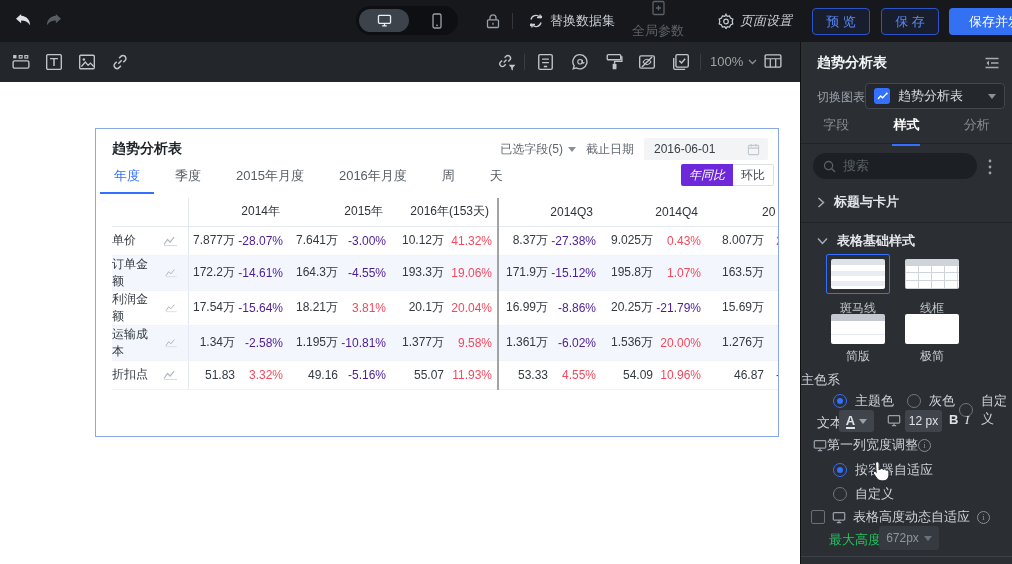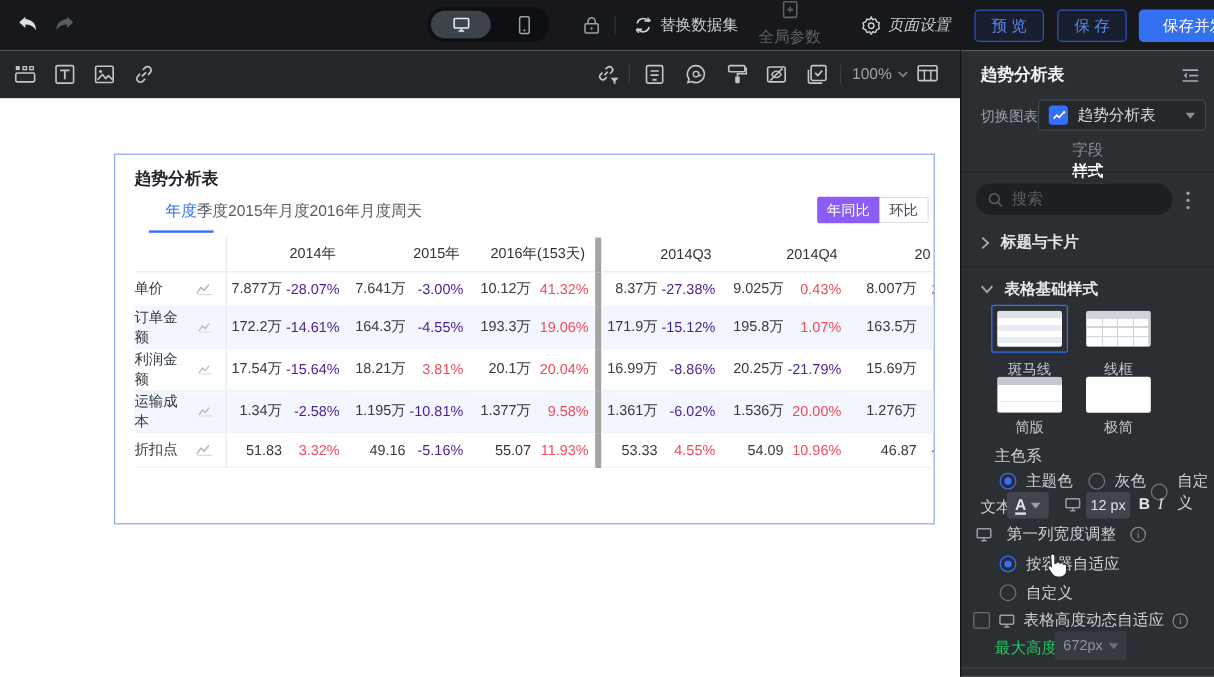--- a/index.html
+++ b/index.html
@@ -30,58 +30,58 @@
   
   #canvas { position:absolute; left:0; top:82px; width:800px; height:482px; background:#fff; }
   #card { position:absolute; left:95px; top:46px; width:684px; height:309px; background:#fff; border:1px solid #8aa8e8; overflow:hidden; }
   #card-head { position:absolute; left:16px; top:8px; right:10px; height:24px; display:flex; align-items:center; }
   #card-title { font-size:14px; font-weight:bold; color:#1f242a; }
   #head-right { margin-left:auto; display:flex; align-items:center; gap:10px; }
   .dim { color:#60666e; font-size:12px; }
   .caret-down { width:0; height:0; border-left:4px solid transparent; border-right:4px solid transparent; border-top:5px solid #8a9098; }
   #date-box { width:124px; height:22px; background:#f2f4f6; border-radius:2px; display:flex; align-items:center; padding:0 8px 0 10px; }
   #date-box span { font-size:12px; color:#3a4047; flex:1; }
-  #card-tabs { position:absolute; left:18px; top:36px; height:26px; display:flex; font-size:13px; color:#565c64;margin-left:24px; }
+  #card-tabs { position:absolute; left:18px; top:36px; height:26px; display:flex; gap:35px; font-size:13px; color:#565c64; }
   .ctab { position:relative; cursor:pointer; line-height:22px; }
   .ctab.active { color:#3370ff; }
   .ctab.active::after { content:""; position:absolute; left:-14px; right:-14px; bottom:-3px; height:2px; background:#3370ff; }
   #cmp-group { position:absolute; right:4px; top:35px; display:flex; }
   .cmp-btn { height:22px; padding:0 8px; font-size:12px; display:flex; align-items:center; }
-  .cmp-btn.on { background:#8b5cf6; color:#fff; border-radius:2px 0 0 2px; }
+  .cmp-btn.on { background:#6d28d9; color:#fff; border-radius:2px 0 0 2px;font-style:italic; }
   .cmp-btn.off { background:#fff; color:#41464d; border:1px solid #dcdfe3; border-left:none; border-radius:0 2px 2px 0; }
 
   
   #tbl-wrap { position:absolute; left:16px; top:69px; width:712px; }
   table { border-collapse:collapse; table-layout:fixed; width:712px; font-size:12px; color:#333a42; }
   thead th { height:28px; font-weight:normal; text-align:right; padding-right:8px; color:#2e343b; border-bottom:1px solid #e4e9f1; }
   thead th.lblh { border-right:1px solid #e4e9f1; }
   thead th.last { text-align:left; padding-left:56px; }
   tbody td { height:29px; border-bottom:1px solid #f0f3f8; }
   tbody tr.zebra { background:#f3f6fc; }
   td.lbl { border-right:1px solid #e4e9f1; }
   .lblwrap { display:flex; align-items:center; justify-content:space-between; padding:0 10px 0 0;gap:13px; }
   .rowlabel { color:#333a42; }
-  .grpline { border-left:5px solid #a3a3a3; }
+  .grpline { border-left:2px solid #a3a3a3; }
   .cellwrap { display:flex; align-items:center; justify-content:flex-end; padding-right:5px; }
   .cellwrap .v { }
   .cellwrap .p { width:48px; text-align:right; }
   td:last-child .cellwrap { justify-content:flex-start; padding:0; }
   td:last-child .cellwrap .v { width:58px; text-align:right; }
   td:last-child .cellwrap .p { width:auto; text-align:left; padding-left:12px; }
   .p.up { color:#f2495c; }
   .p.dn { color:#4c1d95; }
 
   
   #sidebar { position:absolute; left:800px; top:42px; width:212px; height:522px; background:#2b2f34; border-left:1px solid #101214; color:#cdd2d8; font-size:13px; }
   #sb-title { position:absolute; left:16px; top:12px; font-size:14px; font-weight:bold; color:#f2f4f6; }
   #sb-switch-label { position:absolute; left:16px; top:47px; font-size:12px; color:#9aa0a8; }
   #sb-dropdown { position:absolute; left:64px; top:41px; width:140px; height:26px; background:#24282d; border:1px solid #41464d; border-radius:4px; display:flex; align-items:center; padding:0 8px; gap:8px; }
   #sb-dropdown .dd-text { flex:1; color:#d6dae0; font-size:13px; }
   .chart-mini { width:16px; height:16px; background:#3370ff; border-radius:3px; display:flex; align-items:center; justify-content:center; }
-  #sb-tabs { position:absolute; left:0; top:74px; width:100%; height:27px; display:flex;flex-direction:column; }
+  #sb-tabs { position:absolute; left:0; top:74px; width:100%; height:27px; display:flex; }
   .sbtab { flex:1; text-align:center; color:#878d94; position:relative; cursor:pointer; }
   .sbtab.active { color:#fff; font-weight:bold; }
   .sbtab.active::after { content:""; position:absolute; left:50%; margin-left:-14px; bottom:-3px; width:28px; height:2px; background:#3370ff; }
   .sb-divider { position:absolute; left:0; width:100%; height:1px; background:#202327; }
   #sb-search { position:absolute; left:12px; top:111px; width:164px; height:26px; background:#1c2024; border-radius:13px; display:flex; align-items:center; padding:0 10px; gap:7px; color:#596066; }
   .sect { position:absolute; left:16px; display:flex; align-items:center; gap:9px; font-weight:bold; color:#e3e6ea; }
   .thumb { position:absolute; width:54px; height:30px; border-radius:2px; background:#fff; }
   #thumb-sel { position:absolute; left:25px; top:212px; width:64px; height:40px; border:1px solid #3370ff; border-radius:2px; }
   .th-label { position:absolute; width:54px; text-align:center; font-size:12px; color:#c3c8ce; }
   .th-zebra { background-image:linear-gradient(#dde1e8 0 6px,#fff 6px 12px,#e9edf3 12px 17px,#fff 17px 22px,#e9edf3 22px 27px,#fff 27px 30px); }
@@ -258,20 +258,34 @@
         <rect x="1" y="1.5" width="14" height="11" rx="1" fill="none" stroke="currentColor" stroke-width="1.2"></rect>
         <path d="M1 5h14M5.6 5v7.5M10.4 5v7.5" stroke="currentColor" stroke-width="1.1"></path>
       </svg>
   </span>
 </div>
 
 <div id="canvas">
   <div id="card">
     <div id="card-head">
       <span id="card-title">趋势分析表</span>
+      <div id="head-right">
+        <span class="dim" style="display:flex;align-items:center;gap:5px;">
+          <span>已选字段(5)</span>
+          <span class="caret-down"></span>
+        </span>
+        <span class="dim">截止日期</span>
+        <div id="date-box">
+          <span>2016-06-01</span>
+          <svg width="13" height="13" viewBox="0 0 14 14">
+              <rect x="1.5" y="2.5" width="11" height="10" rx="1" fill="none" stroke="#c3c8cf" stroke-width="1.2"></rect>
+              <path d="M1.5 5.5h11M4.5 1v3M9.5 1v3" stroke="#c3c8cf" stroke-width="1.2"></path>
+            </svg>
+        </div>
+      </div>
     </div>
 
     <div id="card-tabs">
       <span class="ctab active">年度</span>
       <span class="ctab">季度</span>
       <span class="ctab">2015年月度</span>
       <span class="ctab">2016年月度</span>
       <span class="ctab">周</span>
       <span class="ctab">天</span>
     </div>
@@ -605,21 +619,21 @@
   <div id="thumb-sel"></div>
   <div class="thumb th-zebra" style="left:30px;top:217px;"></div>
   <div class="thumb th-frame" style="left:104px;top:217px;"></div>
   <div class="th-label" style="left:30px;top:258px;">斑马线</div>
   <div class="th-label" style="left:104px;top:258px;">线框</div>
   <div class="thumb th-simple" style="left:30px;top:272px;"></div>
   <div class="thumb th-min" style="left:104px;top:272px;"></div>
   <div class="th-label" style="left:30px;top:306px;">简版</div>
   <div class="th-label" style="left:104px;top:306px;">极简</div>
 
-  <div class="abs" style="left:28px;top:329px;">主色系</div>
+  <div class="abs" style="left:0;top:329px;">主色系</div>
   <div class="rrow" style="left:32px;top:350px;">
     <span class="radio sel"></span>
     <span>主题色</span>
   </div>
   <div class="rrow" style="left:106px;top:350px;">
     <span class="radio"></span>
     <span>灰色</span>
   </div>
   <div class="rrow" style="left:158px;top:350px;">
     <span class="radio"></span>
@@ -636,21 +650,21 @@
         <rect x="1.5" y="1.5" width="13" height="8.5" rx="1" fill="none" stroke="#9aa0a8" stroke-width="1.4"></rect>
         <path d="M5.5 12.8h5M8 10v2.8" stroke="#9aa0a8" stroke-width="1.4" fill="none"></path>
       </svg>
   </span>
   <div class="darkbox abs" style="left:104px;top:368px;width:37px;height:22px;font-size:12px;">
     <span>12 px</span>
   </div>
   <span class="abs" style="left:148px;top:370px;font-weight:bold;color:#dfe3e8;">B</span>
   <span class="abs" style="left:164px;top:370px;font-style:italic;font-family:'Liberation Serif',serif;color:#dfe3e8;">I</span>
 
-  <div class="rrow" style="left:12px;top:394px;gap:12px;">
+  <div class="rrow" style="left:12px;top:394px;gap:0;">
     <span>
       <svg width="14" height="13" viewBox="0 0 16 14">
           <rect x="1.5" y="1.5" width="13" height="8.5" rx="1" fill="none" stroke="#9aa0a8" stroke-width="1.4"></rect>
           <path d="M5.5 12.8h5M8 10v2.8" stroke="#9aa0a8" stroke-width="1.4" fill="none"></path>
         </svg>
     </span>
     <span>第一列宽度调整</span>
     <span class="info-ic">i</span>
   </div>
   <div class="rrow" style="left:32px;top:419px;">

